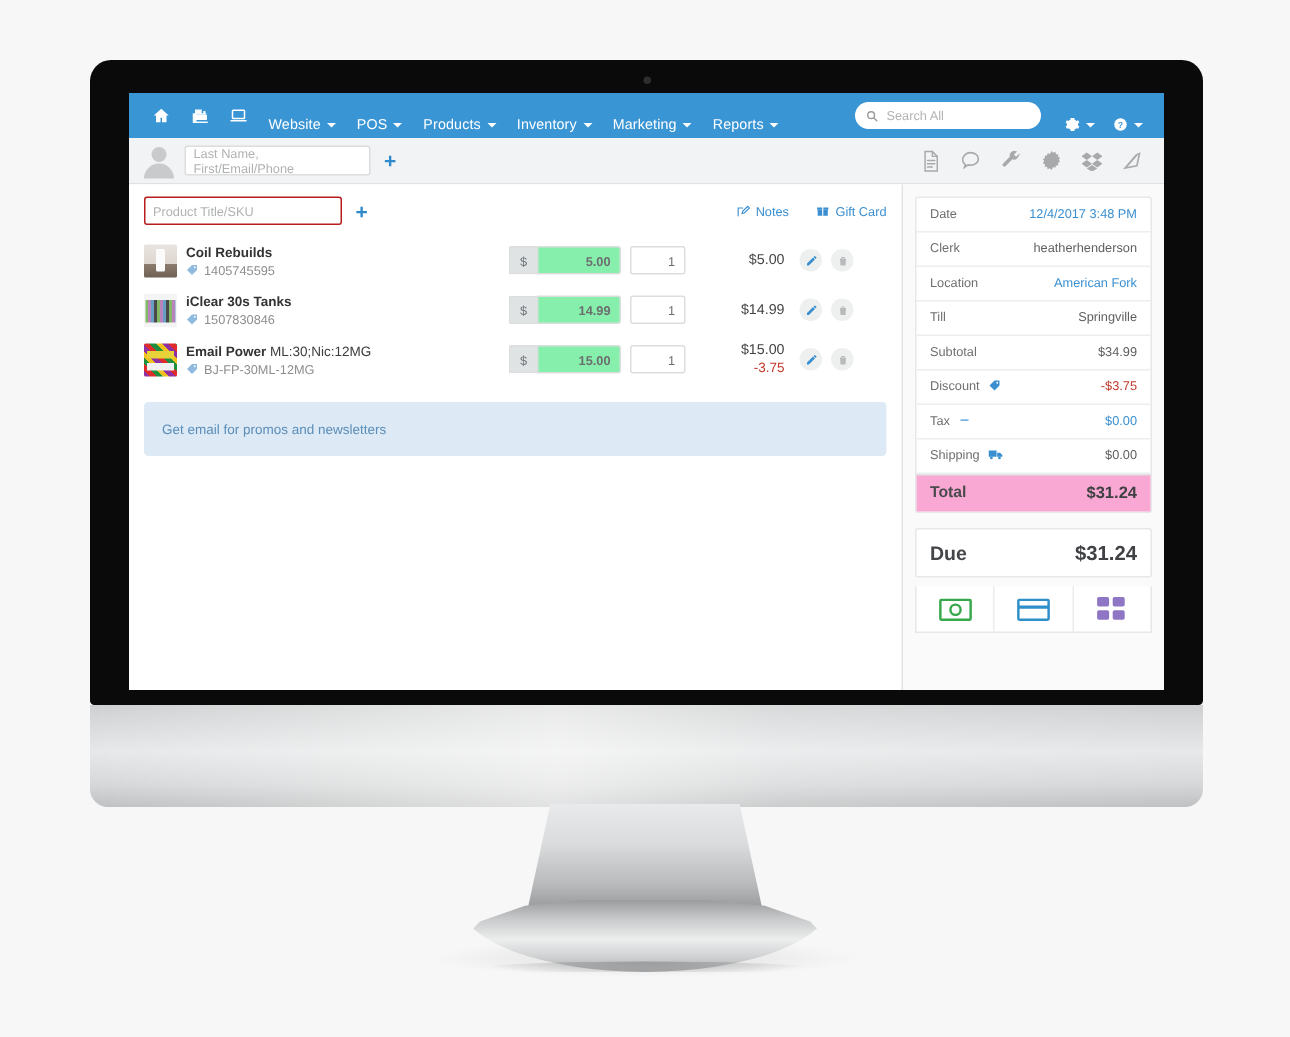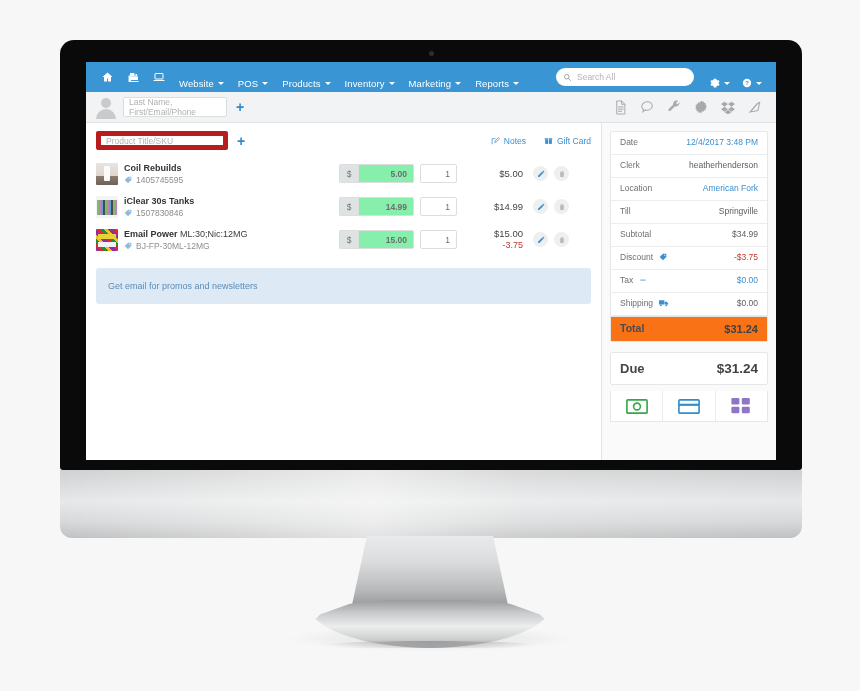--- a/index.html
+++ b/index.html
@@ -77,55 +77,55 @@
     font-size: 9.5px; color: #fff; padding: 0 7px; white-space: nowrap;
     display: flex; align-items: center; cursor: pointer; letter-spacing:.1px;margin-top:12px;
   }
   .caret {
     display:inline-block; margin-left:4px;
     border-left:3px solid transparent; border-right:3px solid transparent;
     border-top:3.5px solid #fff;
   }
   .nav-spacer { flex: 1; }
   .searchbox {
-    width: 138px; height: 18px; background:#fff; border-radius: 9px;
+    width: 124px; height: 18px; background:#fff; border-radius: 9px;
     display:flex; align-items:center; padding: 0 7px; margin-right: 10px;
   }
   .searchbox .ph { font-size: 8.5px; color: #b3b3b3; margin-left: 5px; }
   .nav-right { display:flex; align-items:center; }
   .nav-right .nav-item { padding: 0 6px; }
 
   
   .custbar {
     height: 31px; background:#f2f3f4; border-bottom: 1px solid #e0e1e2;
     display:flex; align-items:center; padding: 0 8px;
   }
   .avatar { width:24px; height:24px; position:relative; overflow:hidden; margin-right:5px; flex:none; }
   .avatar .head { position:absolute; left:7px; top:3px; width:10px; height:10px; background:#c9cacb; border-radius:50%; }
   .avatar .body { position:absolute; left:2px; top:14px; width:20px; height:14px; background:#c9cacb; border-radius:10px 10px 0 0; }
   .cust-input {
-    width: 104px; height: 20px; background:#fff; border:1px solid #dcdddd;
+    width: 124px; height: 20px; background:#fff; border:1px solid #dcdddd;
     border-radius: 2px; font-size: 8.5px; color:#b0b1b2; padding: 0 5px;
     display:flex; align-items:center;
   }
   .plus-blue { color:#2f89cc; font-size:14px; font-weight:bold; margin-left:9px; cursor:pointer; line-height:1; }
   .tool-icons { margin-left:auto; display:flex; align-items:center; gap:13px; padding-right:6px; }
   .tool-icons svg { display:block; cursor:pointer; }
 
   
   .main { display:flex; height: 337px; background:#fff; }
   .left { width: 516px; border-right:1px solid #e3e4e5; background:#fff; }
   .right { flex:1; background:#fafafa; }
 
   
   .prow {
     display:flex; align-items:center; padding: 8px 10px 7px 10px;
   }
   .prod-input {
-    width: 132px; height: 19px; background:#fff; border:5px solid #b91c1c;
+    width: 132px; height: 19px; background:#fff; border:1px solid #b91c1c;
     border-radius:2px; font-size:8.5px; color:#b0b1b2; padding:0 5px;
     display:flex; align-items:center;
   }
   .prow .spacer { flex:1; }
   .linkbtn { font-size:8.5px; color:#3a8fd0; display:flex; align-items:center; gap:4px; cursor:pointer; margin-left:18px; }
 
   
   .item {
     display:flex; align-items:center; padding: 5px 10px; min-height: 33px;
   }
@@ -174,21 +174,21 @@
   .sumcard { margin: 8px 8px 0 8px; background:#fff; border:1px solid #e6e7e8; border-radius:2px; }
   .srow {
     display:flex; align-items:flex-start; justify-content:space-between;
     padding: 5px 9px; border-bottom:1px solid #eceded; min-height:23px;
   }
   .srow:last-child { border-bottom:none; }
   .slabel { font-size:8.5px; color:#6e6f70; display:flex; align-items:center; gap:6px; }
   .sval { font-size:8.5px; color:#5d5e5f; text-align:right; line-height:1.3; }
   .sval.link { color:#3a8fd0; }
   .sval.neg { color:#c0392b; }
-  .srow.totalrow { background:#f97316; border-top:1px solid #e2e3e4; }
+  .srow.totalrow { background:#f9a8d4; border-top:1px solid #e2e3e4; }
   .srow.totalrow .slabel { font-size:10.5px; font-weight:bold; color:#4a4b4c; }
   .srow.totalrow .sval { font-size:11px; font-weight:bold; color:#3f4041; }
   .duecard {
     margin: 10px 8px 0 8px; background:#fff; border:1px solid #e6e7e8; border-radius:2px;
     display:flex; align-items:center; justify-content:space-between; padding: 8px 9px;
   }
   .duecard .dl { font-size:13px; font-weight:bold; color:#44464a; }
   .duecard .dv { font-size:13.5px; font-weight:bold; color:#3f4145; }
   .paybar { margin: 6px 8px 0 8px; display:flex; background:#fff; border:1px solid #e6e7e8; border-top:none; }
   .paybtn { flex:1; height:30px; display:flex; align-items:center; justify-content:center; border-right:1px solid #ececec; cursor:pointer; }

